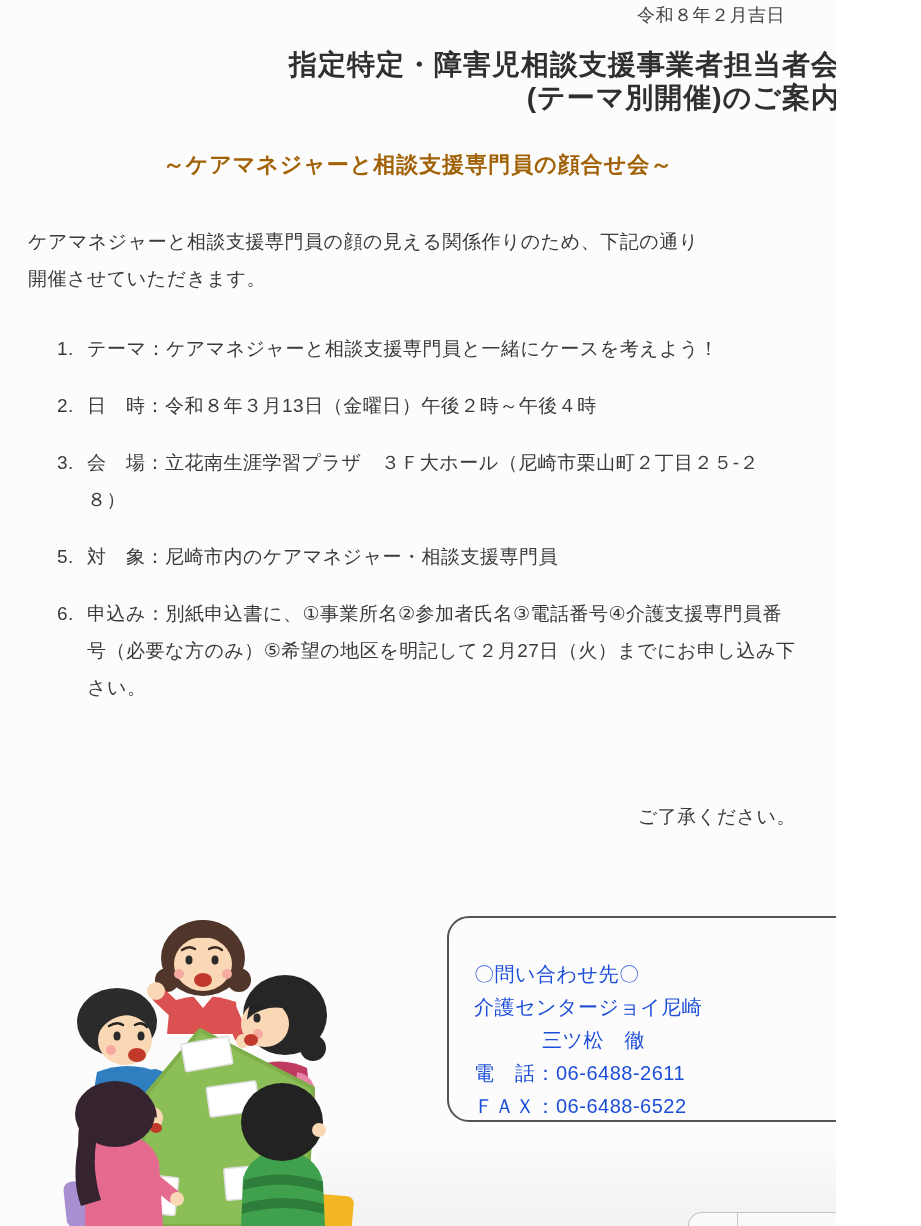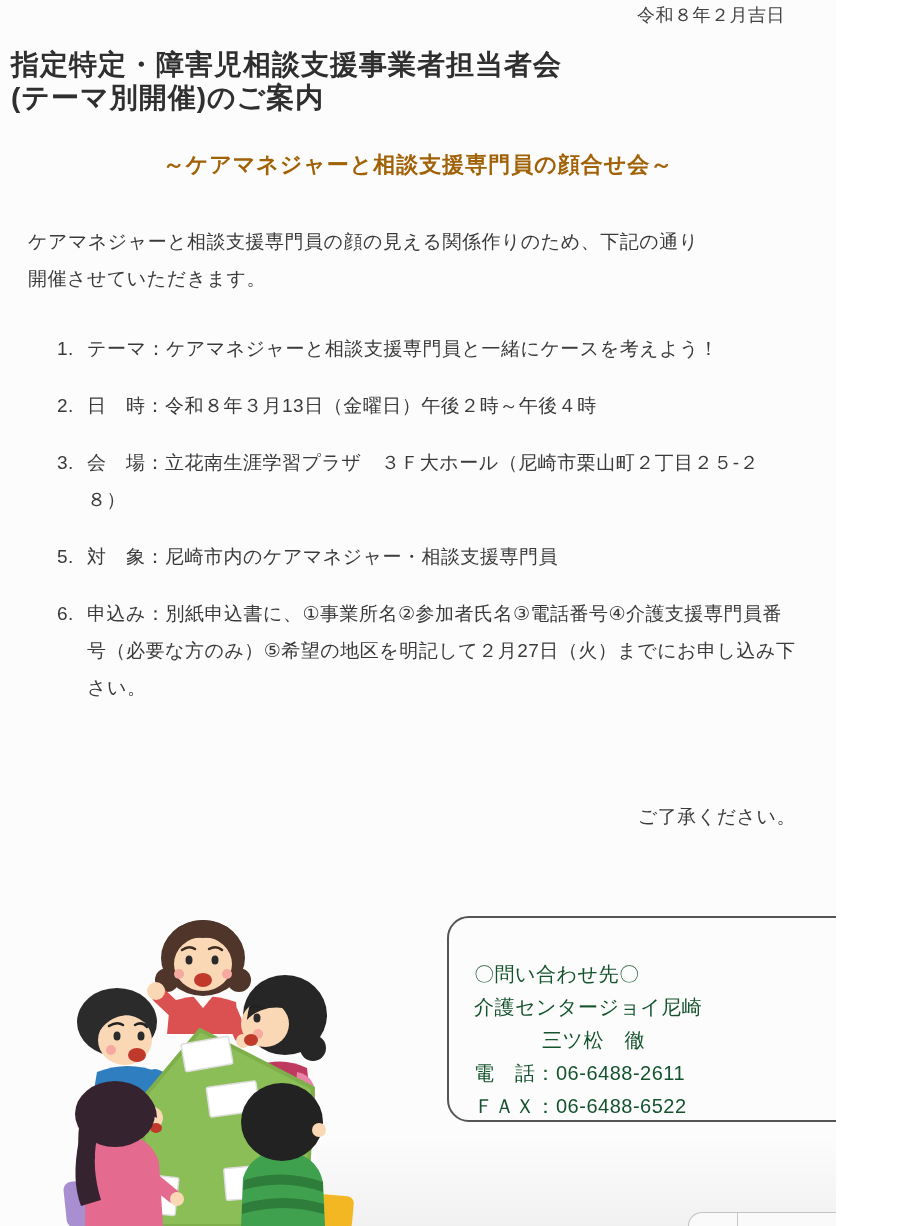--- a/index.html
+++ b/index.html
@@ -11,22 +11,22 @@
     overflow:hidden;
     font-family:"Liberation Sans","DejaVu Sans",sans-serif;
     color:#3a3a3a;
     letter-spacing:0.5px;
   }
   .date {
     position:absolute; top:3px; right:51px;
     font-size:18px; color:#414141;
   }
   .title {
-    position:absolute; top:48px; left:11px; width:100%;
-    text-align:left; font-size:28px; font-weight:bold;
+    position:absolute; top:48px; left:4px; width:100%;
+    text-align:right; font-size:28px; font-weight:bold;
     line-height:33px; color:#2f2f2f; letter-spacing:1px;
   }
   .subtitle {
     position:absolute; top:150px; left:0; width:100%;
     text-align:center; font-size:22px; font-weight:600;
     color:#a16207; letter-spacing:1px;
   }
   .intro {
     position:absolute; top:223px; left:28px; right:30px;
     font-size:19px; line-height:37px;
@@ -49,21 +49,21 @@
     background:linear-gradient(to bottom, rgba(0,0,0,0), rgba(0,0,0,0.045));
     pointer-events:none;
   }
   .illustration {
     position:absolute; left:55px; top:900px; width:340px; height:326px;
   }
   .contact-box {
     position:absolute; left:447px; top:916px; width:453px; height:206px;
     border:2px solid #555; border-radius:22px;
     padding:40px 10px 0 25px;
-    font-size:20px; line-height:33px; color:#14532d;
+    font-size:20px; line-height:33px; color:#1d4ed8;
     background:transparent;
   }
   .contact-person { margin-left:68px; }
   .partial-toolbar {
     position:absolute; left:688px; top:1212px; width:245px; height:20px;
     background:#fafafa;
     border:1px solid #c2c2c2;
     border-radius:14px 0 0 0;
     border-bottom:none;
   }

